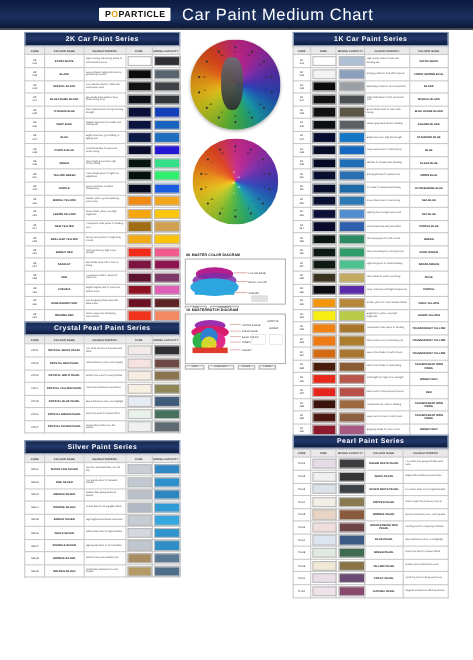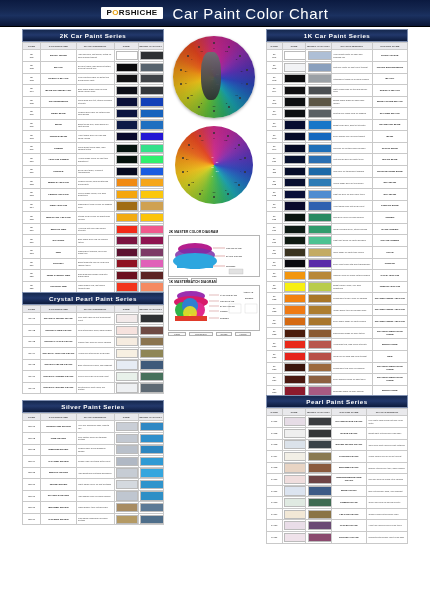--- a/index.html
+++ b/index.html
@@ -86,22 +86,22 @@
   .diag-box{border:0.5px solid #b5b5b5;background:#fff;position:relative;}
 
   .small-box{border:0.5px solid #b0b0b0;background:#fafafa;font-size:2px;color:#444;text-align:center;}
 </style>
 </head>
 <body>
 
 <div class="page">
 
   <div class="header">
-    <div class="logo"><span>P</span><span class="o">O</span><span>RSHICHE</span></div>
-    <div class="header-title">Car Paint Color Chart</div>
+    <div class="logo"><span>P</span><span class="o">O</span><span>PARTICLE</span></div>
+    <div class="header-title">Car Paint Medium Chart</div>
   </div>
 
   <div class="panel" style="left:22px;top:29px;width:142px;">
     <div class="band">2K Car Paint  Series</div>
     <table>
       <colgroup>
           <col style="width:13%">
           <col style="width:25%">
           <col style="width:27%">
           <col style="width:17%">

